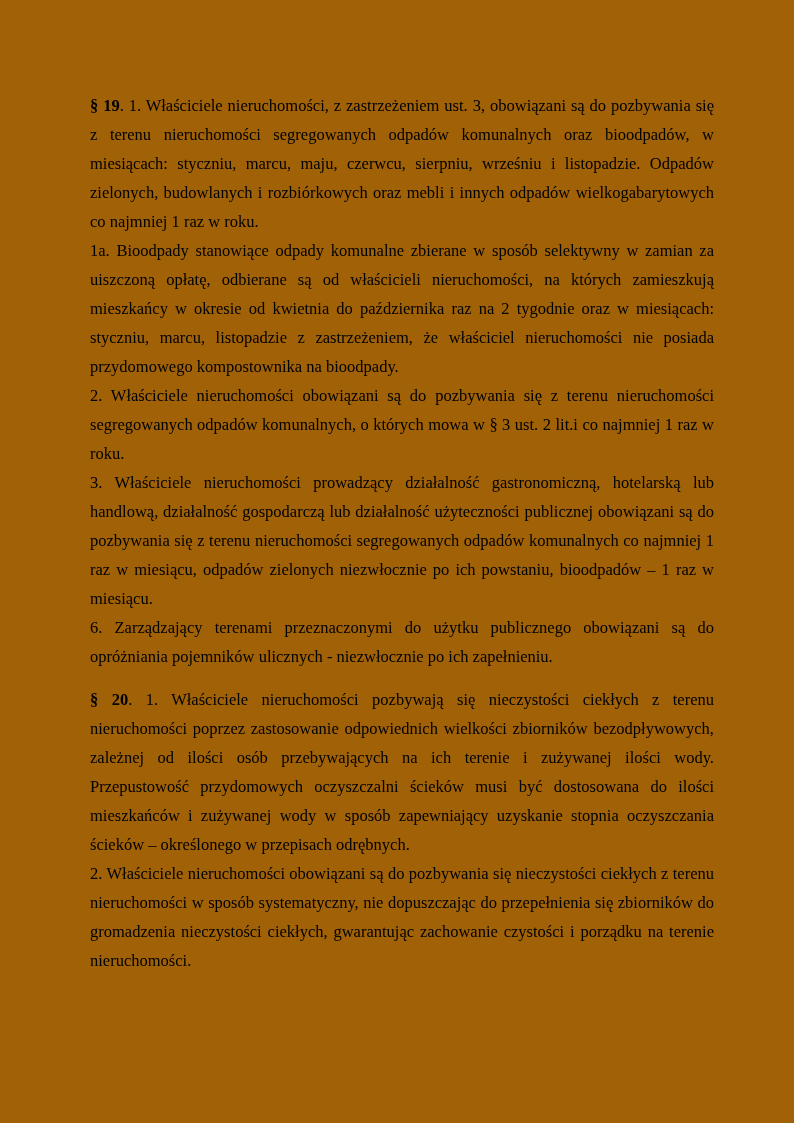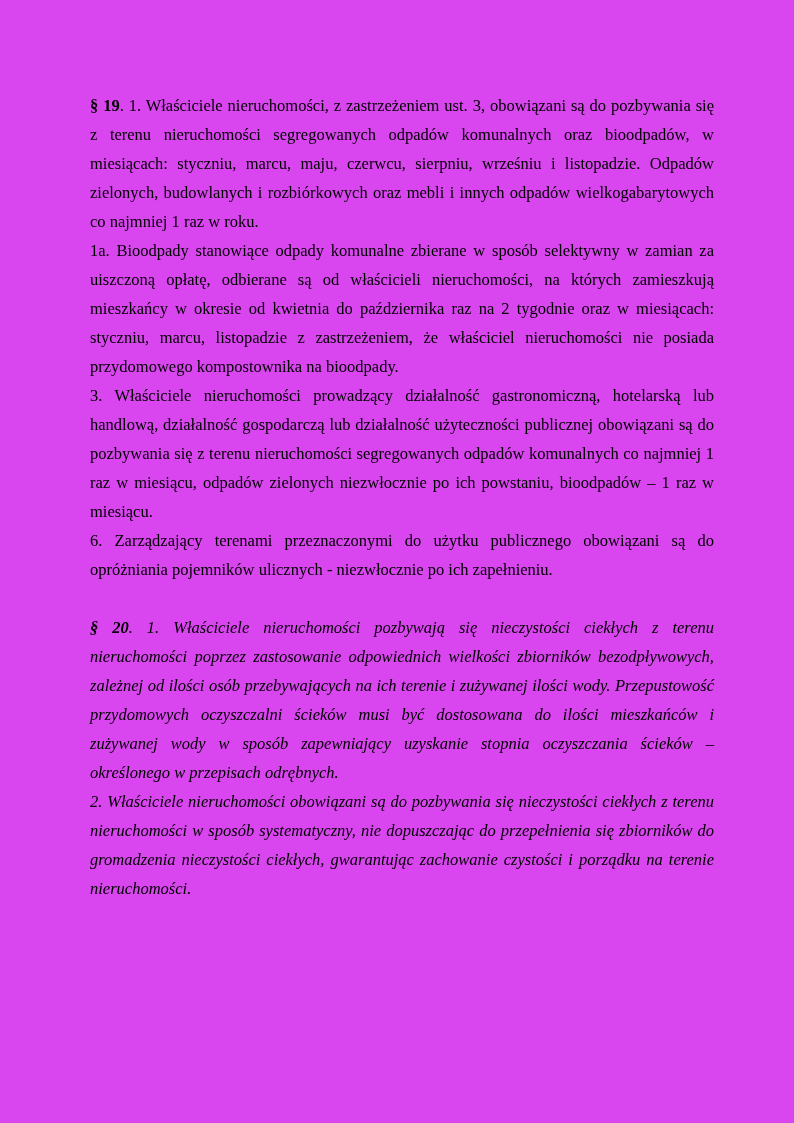--- a/index.html
+++ b/index.html
@@ -5,52 +5,52 @@
   html, body {
     margin: 0;
     padding: 0;
     background: #ffffff;
   }
   .page {
     position: relative;
     width: 794px;
     height: 1123px;
     margin: 0 auto;
-    background: #d946ef;
+    background: #a16207;
     box-sizing: border-box;
     padding: 91px 80px 0 90px;
     font-family: "Liberation Serif", "DejaVu Serif", serif;
     font-size: 16.5px;
     line-height: 29px;
     color: #000000;
     overflow: hidden;
   }
   .doc-section {
     margin: 0;
   }
   .doc-section + .doc-section {
-    margin-top: 29px;
-    font-style: italic;
+    margin-top: 14px;
   }
   p.doc-paragraph {
     margin: 0;
     text-align: justify;
   }
   .para-lead {
     font-weight: bold;
   }
 </style>
 </head>
 <body>
 
 <div class="page">
 
   <div class="doc-section">
     <p class="doc-paragraph"><span class="para-lead">§ 19</span><span>. 1. Właściciele nieruchomości, z zastrzeżeniem ust. 3, obowiązani są do pozbywania się z terenu nieruchomości segregowanych odpadów komunalnych oraz bioodpadów, w miesiącach: styczniu, marcu, maju, czerwcu, sierpniu, wrześniu i listopadzie. Odpadów zielonych, budowlanych i rozbiórkowych oraz mebli i innych odpadów wielkogabarytowych co najmniej 1 raz w roku.</span></p>
     <p class="doc-paragraph">1a. Bioodpady stanowiące odpady komunalne zbierane w sposób selektywny w zamian za uiszczoną opłatę, odbierane są od właścicieli nieruchomości, na których zamieszkują mieszkańcy w okresie od kwietnia do października raz na 2 tygodnie oraz w miesiącach: styczniu, marcu, listopadzie z zastrzeżeniem, że właściciel nieruchomości nie posiada przydomowego kompostownika na bioodpady.</p>
+    <p class="doc-paragraph">2. Właściciele nieruchomości obowiązani są do pozbywania się z terenu nieruchomości segregowanych odpadów komunalnych, o których mowa w § 3 ust. 2 lit.i co najmniej 1 raz w roku.</p>
     <p class="doc-paragraph">3. Właściciele nieruchomości prowadzący działalność gastronomiczną, hotelarską lub handlową, działalność gospodarczą lub działalność użyteczności publicznej obowiązani są do pozbywania się z terenu nieruchomości segregowanych odpadów komunalnych co najmniej 1 raz w miesiącu, odpadów zielonych niezwłocznie po ich powstaniu, bioodpadów – 1 raz w miesiącu.</p>
     <p class="doc-paragraph">6. Zarządzający terenami przeznaczonymi do użytku publicznego obowiązani są do opróżniania pojemników ulicznych - niezwłocznie po ich zapełnieniu.</p>
   </div>
 
   <div class="doc-section">
     <p class="doc-paragraph"><span class="para-lead">§ 20</span><span>. 1. Właściciele nieruchomości pozbywają się nieczystości ciekłych z terenu nieruchomości poprzez zastosowanie odpowiednich wielkości zbiorników bezodpływowych, zależnej od ilości osób przebywających na ich terenie i zużywanej ilości wody. Przepustowość przydomowych oczyszczalni ścieków musi być dostosowana do ilości mieszkańców i zużywanej wody w sposób zapewniający uzyskanie stopnia oczyszczania ścieków – określonego w przepisach odrębnych.</span></p>
     <p class="doc-paragraph">2. Właściciele nieruchomości obowiązani są do pozbywania się nieczystości ciekłych z terenu nieruchomości w sposób systematyczny, nie dopuszczając do przepełnienia się zbiorników do gromadzenia nieczystości ciekłych, gwarantując zachowanie czystości i porządku na terenie nieruchomości.</p>
   </div>
 
 </div>

